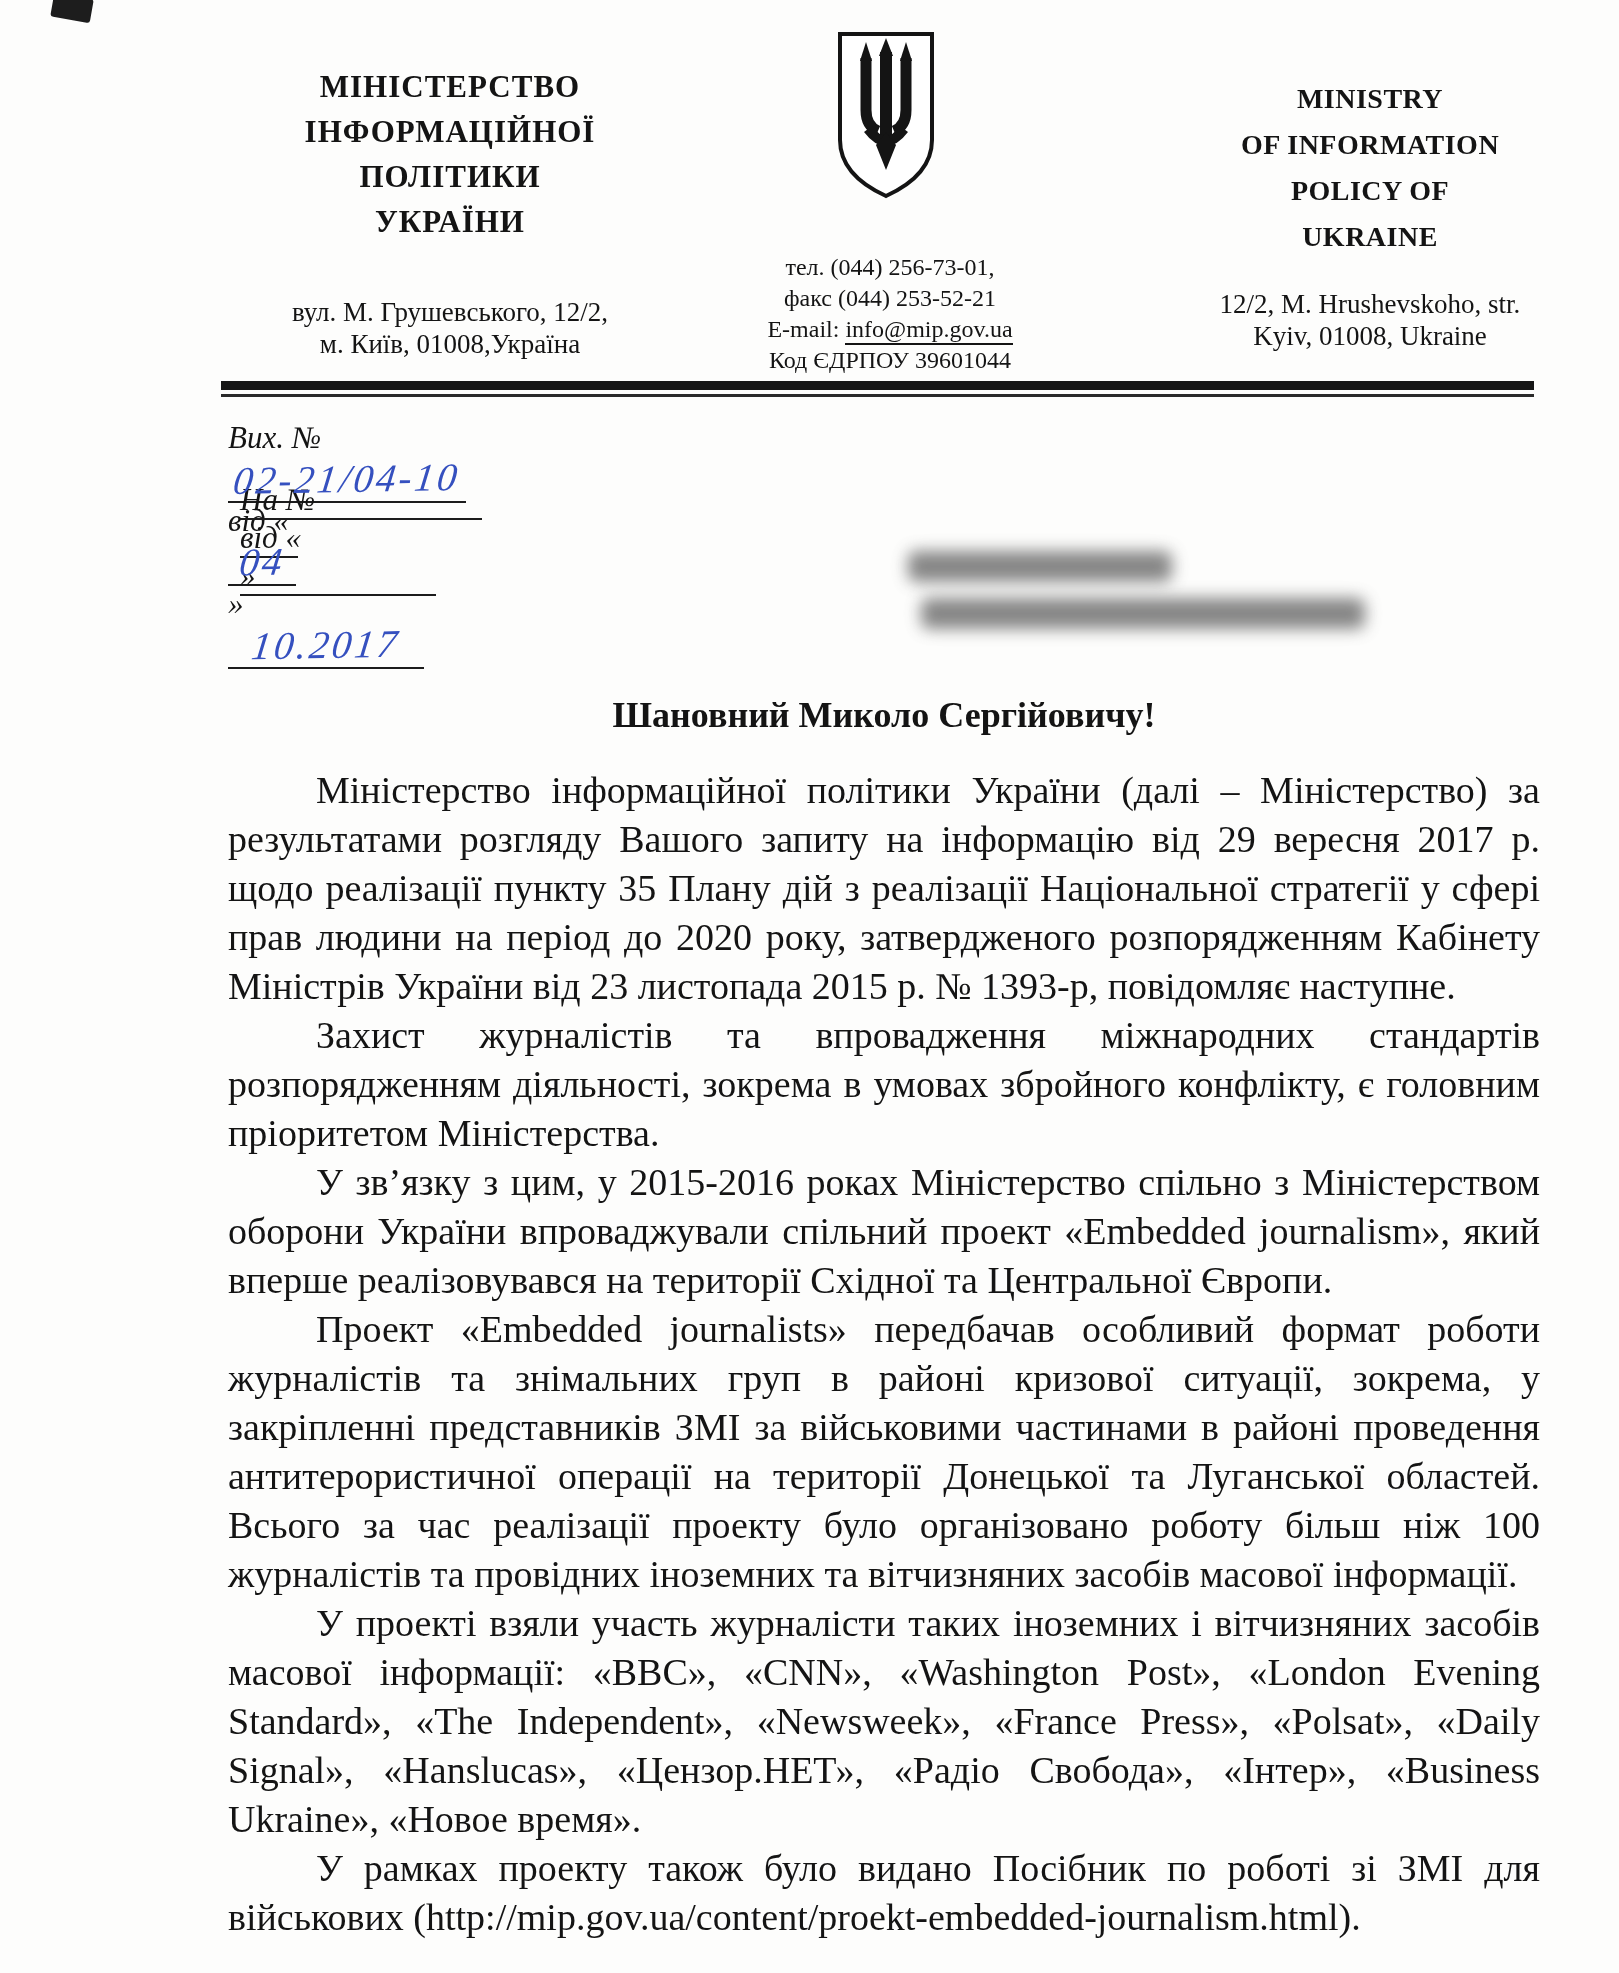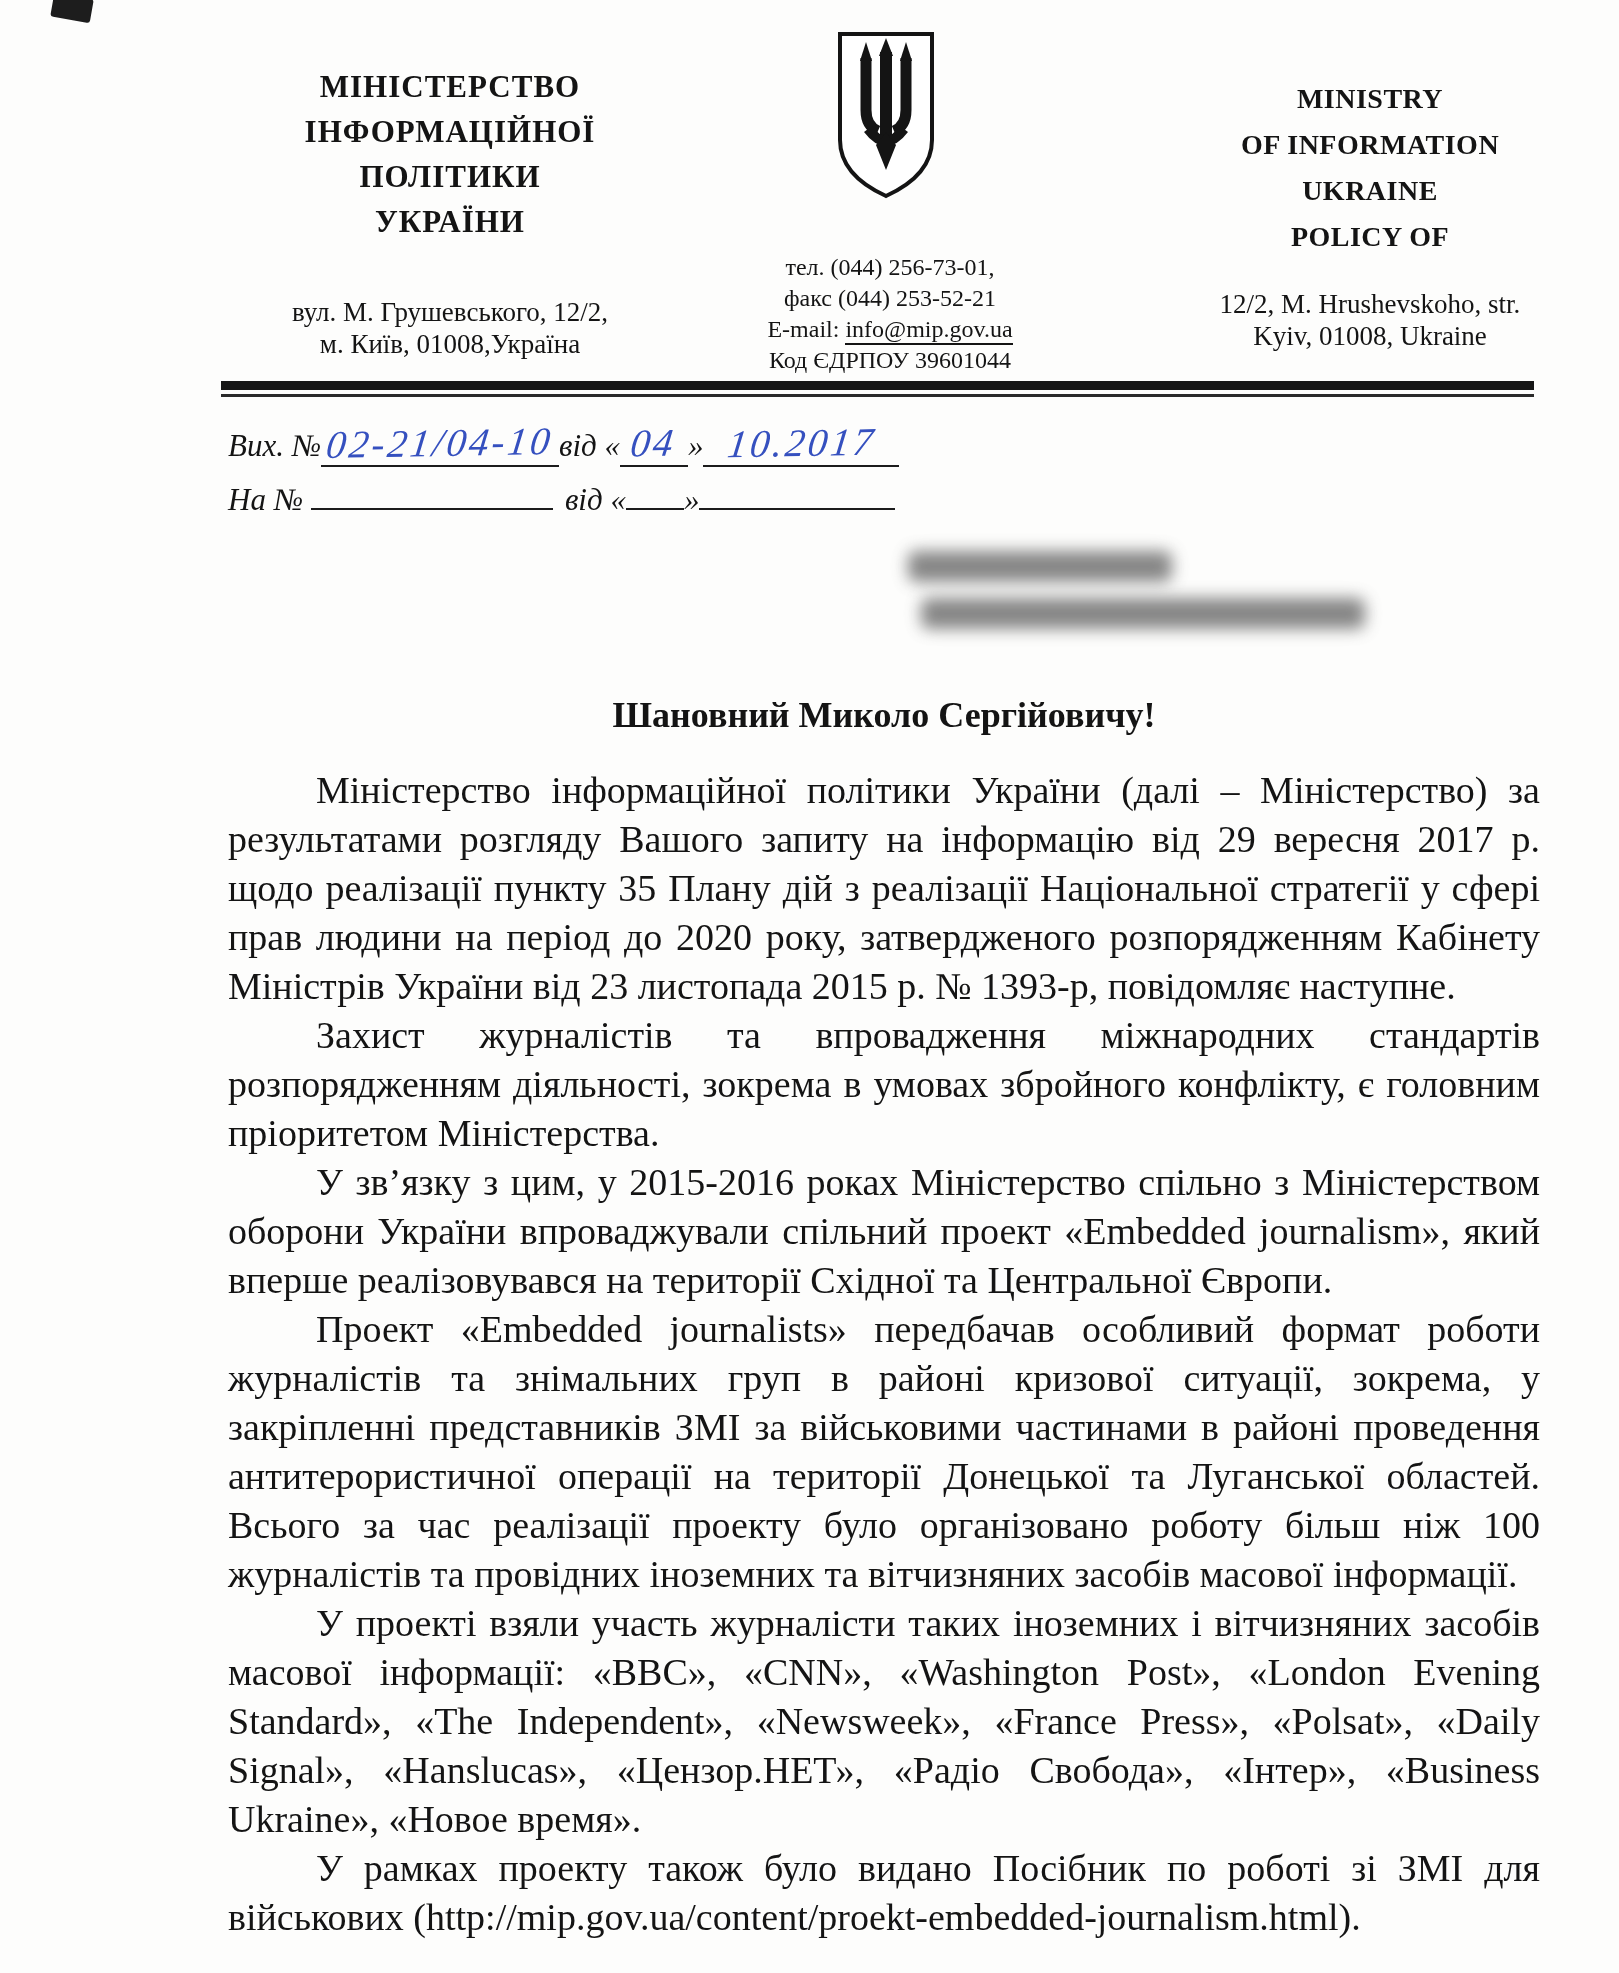--- a/index.html
+++ b/index.html
@@ -17,21 +17,21 @@
   .hdr-right .hdr-addr { margin-top:28px; }
   .emblem { position:absolute; left:826px; top:28px; width:120px; height:174px; }
   .hdr-contact { position:absolute; left:736px; top:252px; width:308px; text-align:center;
                  font-size:24px; line-height:31px; }
   .u { border-bottom:2px solid var(--text,#141414); padding-bottom:1px; }
   
   .rule-thick { position:absolute; left:221px; top:381px; width:1313px; height:9px;  background:#161616; }
   .rule-thin  { position:absolute; left:221px; top:394px; width:1313px; height:3px;  background:#2a2a2a; }
   
   .ref { position:absolute; left:228px; top:420px; width:1100px; font-style:italic; font-size:31px; }
-  .ref-row { display:flex; align-items:baseline; margin-bottom:12px; height:50px; }
+  .ref-row { display:flex; align-items:baseline; margin-bottom:12px; height:50px;flex-direction:column; }
   .ref-lbl { white-space:pre; }
   .blankline { display:inline-block; border-bottom:2.5px solid #1c1c1c; text-align:center;
                white-space:nowrap; overflow:visible; }
   .hand { font-style:italic; color:var(--ink,#3550bf); font-size:39px; letter-spacing:3px;
           transform:skewX(-8deg) rotate(-1deg); display:inline-block; }
   
   .redacted { position:absolute; background:#4e4e4e; opacity:.68; border-radius:8px; filter:blur(8px); }
   
   .salutation { position:absolute; left:228px; top:694px; width:1312px; text-align:center;
                 font-weight:bold; font-size:36px; }
@@ -82,22 +82,22 @@
     <div>тел. (044) 256-73-01,</div>
     <div>факс (044) 253-52-21</div>
     <div><span>E-mail: </span><span class="u">info@mip.gov.ua</span></div>
     <div>Код ЄДРПОУ 39601044</div>
   </div>
 
   <div class="hdr-right">
     <div class="hdr-title-en">
       <div>MINISTRY</div>
       <div>OF INFORMATION</div>
+      <div>POLICY OF</div>
       <div>UKRAINE</div>
-      <div>POLICY OF</div>
     </div>
     <div class="hdr-addr">
       <div>12/2, M. Hrushevskoho, str.</div>
       <div>Kyiv, 01008, Ukraine</div>
     </div>
   </div>
 
   <div class="rule-thick"></div>
   <div class="rule-thin"></div>
 

